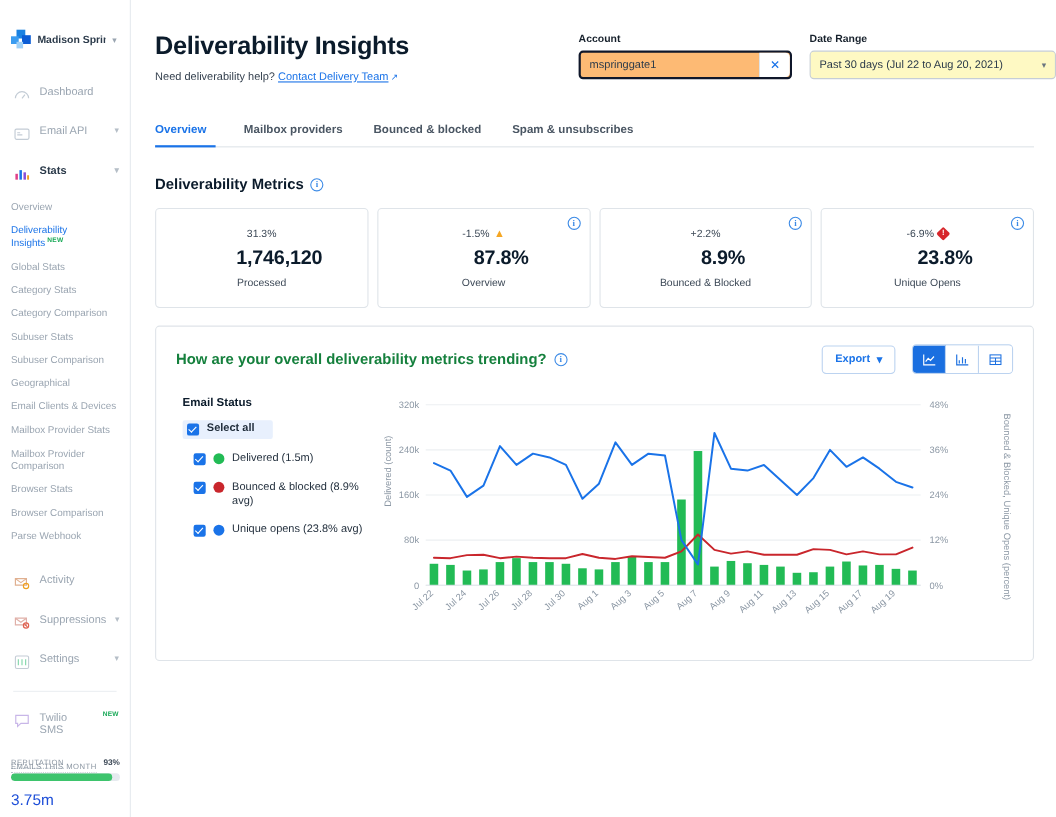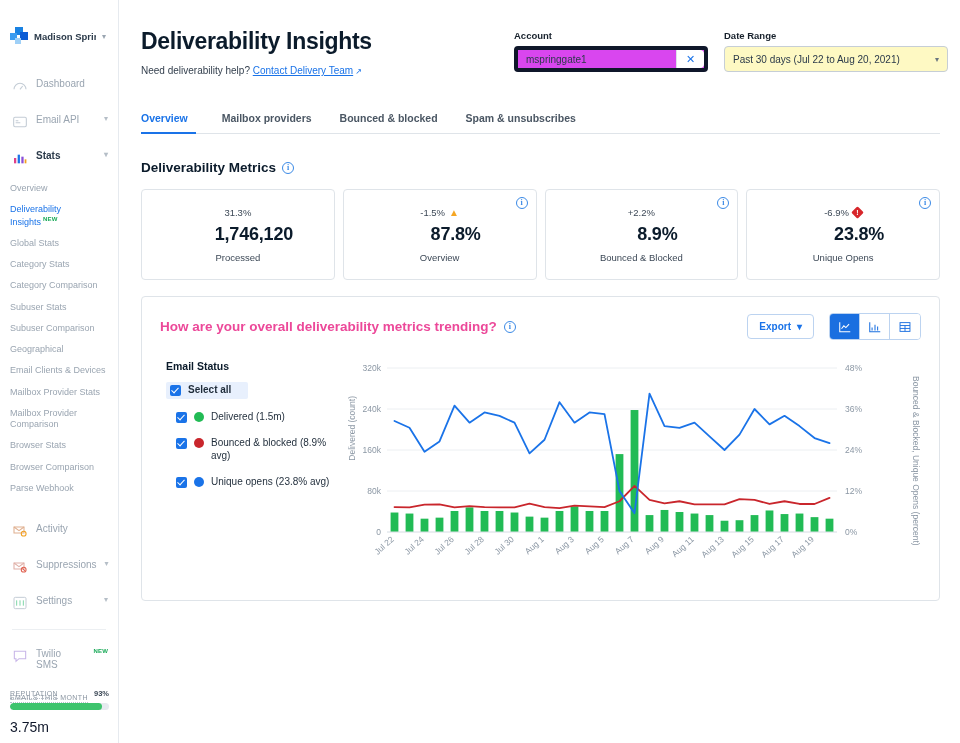--- a/index.html
+++ b/index.html
@@ -68,34 +68,34 @@
     border-bottom: 1px dotted #b9c1c9; padding-bottom: 1px;
   }
   .rep-pct { font-size: 7.5px; color: #3c4856; font-weight: 700; }
   .rep-bar { height: 7px; border-radius: 4px; background: #e6eaef; margin-top: 4px; overflow: hidden; }
   .rep-fill { height: 100%; background: #3ec46d; border-radius: 4px; }
   .emails-box { position: absolute; left: 0; bottom: 0px; width: 119px; padding: 0 10px 8px; }
   .emails-label {
     font-size: 7px; color: #8a95a1; letter-spacing: .4px;
     border-bottom: 1px dotted #b9c1c9; padding-bottom: 1px; display: inline-block;
   }
-  .emails-val { font-size: 14px; color: #0f172a; margin-top: 16px; }
+  .emails-val { font-size: 14px; color: #1d4ed8; margin-top: 16px; }
 
   
   .main { flex: 1; padding: 28px 20px 0 22px; position: relative; }
   .page-title { font-size: 23px; font-weight: 700; letter-spacing: -.3px; color: #0b1b2b; }
   .help-line { margin-top: 10px; font-size: 10px; color: #35414f; }
   .help-line a { color: #1a73e8; }
   .ext-ico { color: #1a73e8; font-size: 8px; margin-left: 2px; }
 
-  .filters { position: absolute; right: 12px; top: 30px; display: flex; gap: 16px; }
+  .filters { position: absolute; right: 0; top: 30px; display: flex; gap: 16px; }
   .field-label { font-size: 9.5px; font-weight: 700; color: #17212c; margin-bottom: 5px; }
   .input-wrap {
     display: flex; align-items: center; height: 26px;
-    border: 4px solid #0f172a; border-radius: 4px; background: #d946ef;
+    border: 2px solid #0f172a; border-radius: 4px; background: #fdba74;
     width: 194px; font-size: 10px; color: #2b3a4a; gap: 24px;
   }
   .input-wrap .txt { padding: 0 8px; flex: 1; }
   .clear-btn {
     width: 28px; height: 100%; border-left: 1px solid #dde3e9;
     display: flex; align-items: center; justify-content: center;
     color: #1a73e8; font-size: 11px; cursor: pointer; background: #fff;
     border-radius: 0 4px 4px 0;
   }
   .select-wrap {
@@ -150,21 +150,21 @@
     content: "!"; position: absolute; inset: 0; transform: rotate(-45deg);
     color: #fff; font-size: 7px; font-weight: 700; text-align: center; line-height: 9px;
   }
 
   
   .panel {
     margin-top: 16px; border: 1px solid #dfe4e9; border-radius: 4px;
     background: #fff; padding: 16px 18px 14px; height: 305px; position: relative;
   }
   .panel-head { display: flex; align-items: center; gap: 7px; }
-  .panel-title { font-size: 13.5px; font-weight: 700; color: #ec4899; }
+  .panel-title { font-size: 13.5px; font-weight: 700; color: #15803d; }
   .panel-actions { margin-left: auto; display: flex; align-items: center; gap: 15px; }
   .export-btn {
     border: 1px solid #bcd3f0; border-radius: 4px; color: #1a73e8;
     font-size: 10px; font-weight: 700; padding: 6px 11px; cursor: pointer;
     display: flex; align-items: center; gap: 6px; background: #fff;
   }
   .seg { display: flex; border: 1px solid #bcd3f0; border-radius: 4px; overflow: hidden; }
   .seg-btn {
     width: 30px; height: 25px; display: flex; align-items: center; justify-content: center;
     background: #fff; cursor: pointer; border-right: 1px solid #bcd3f0;

